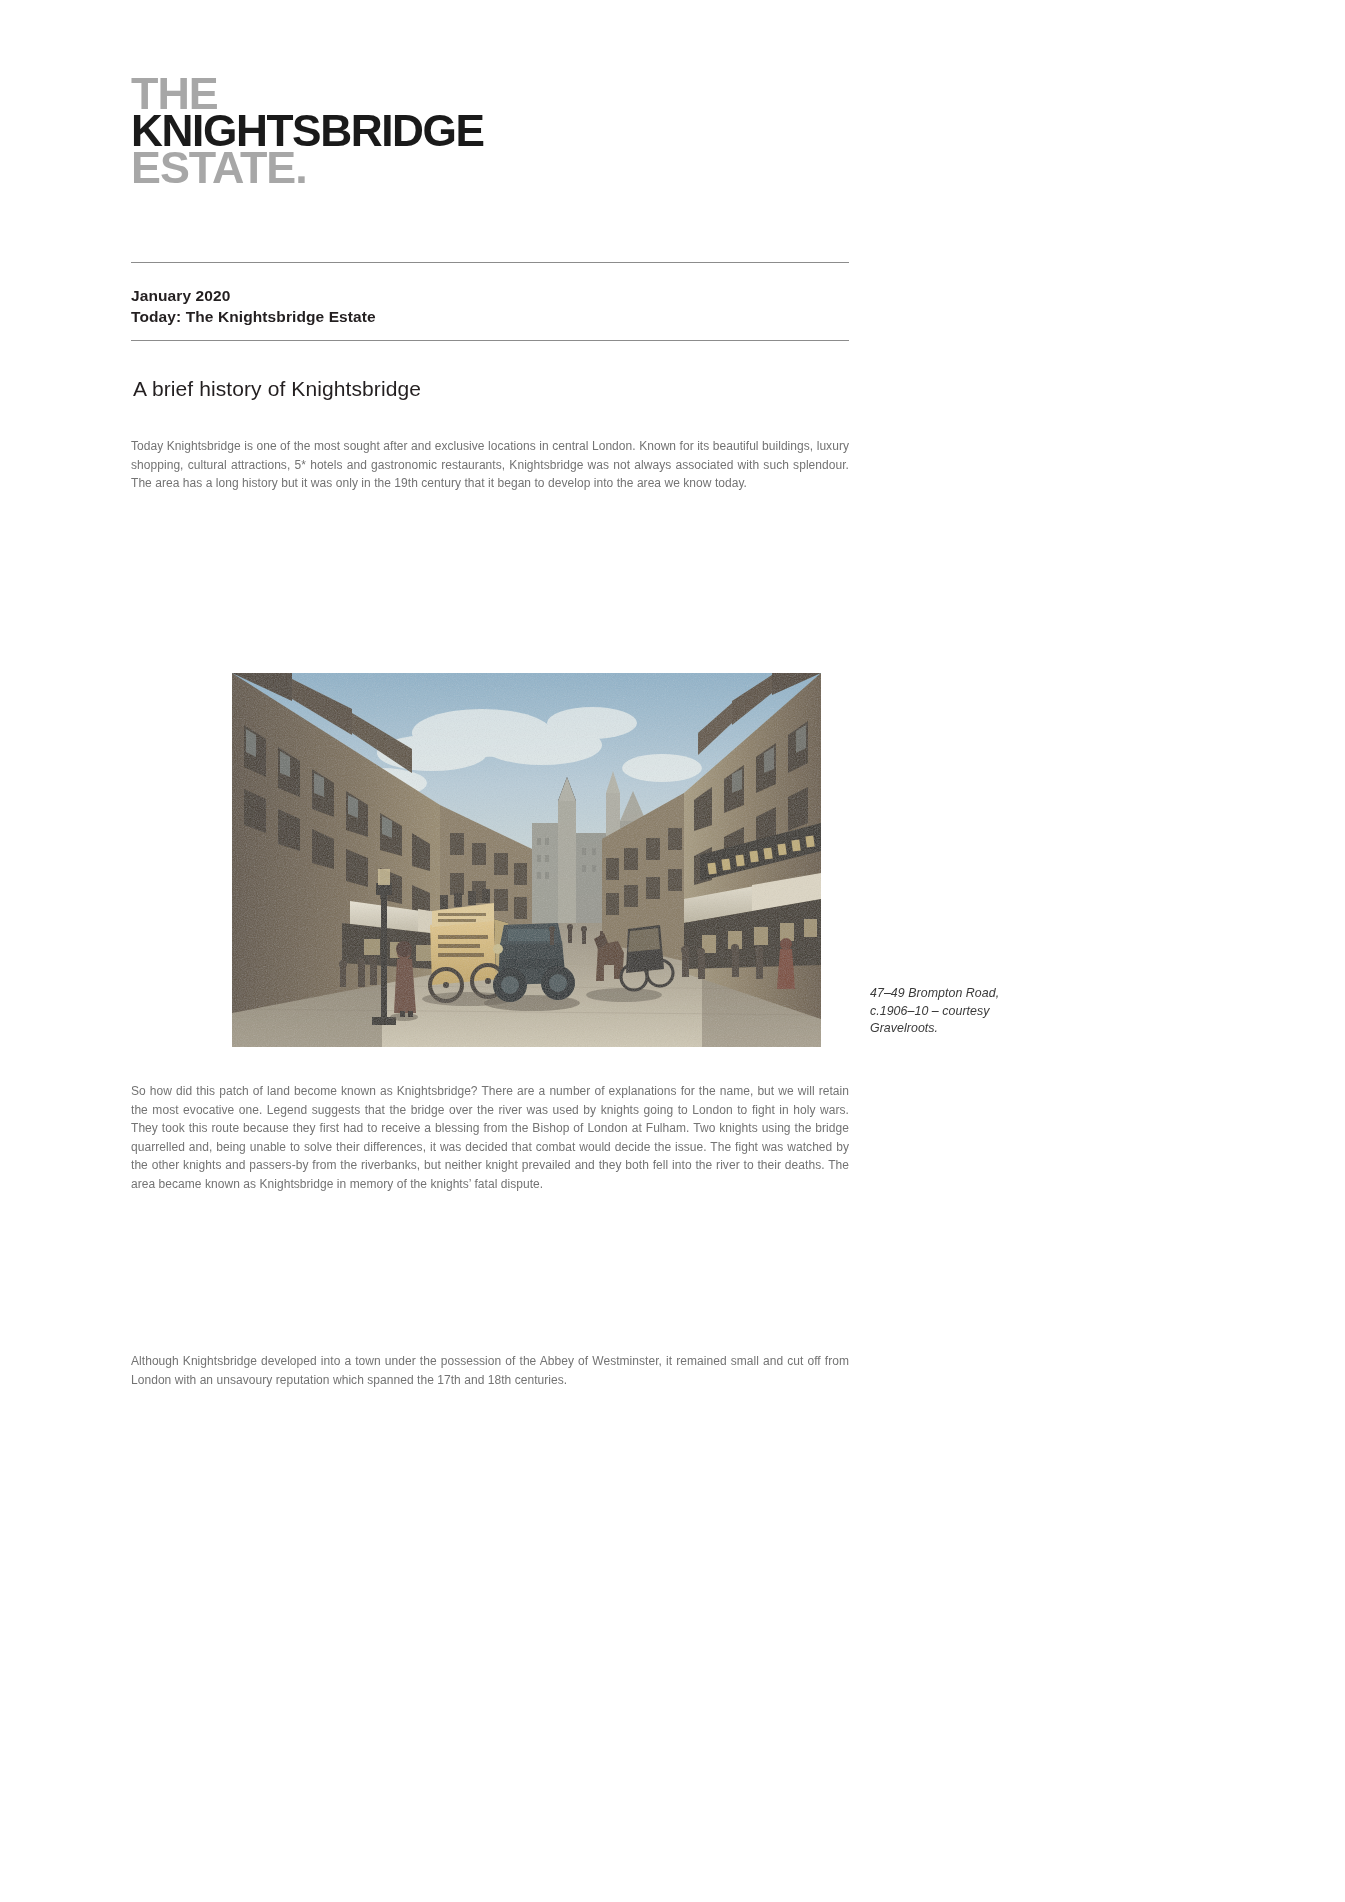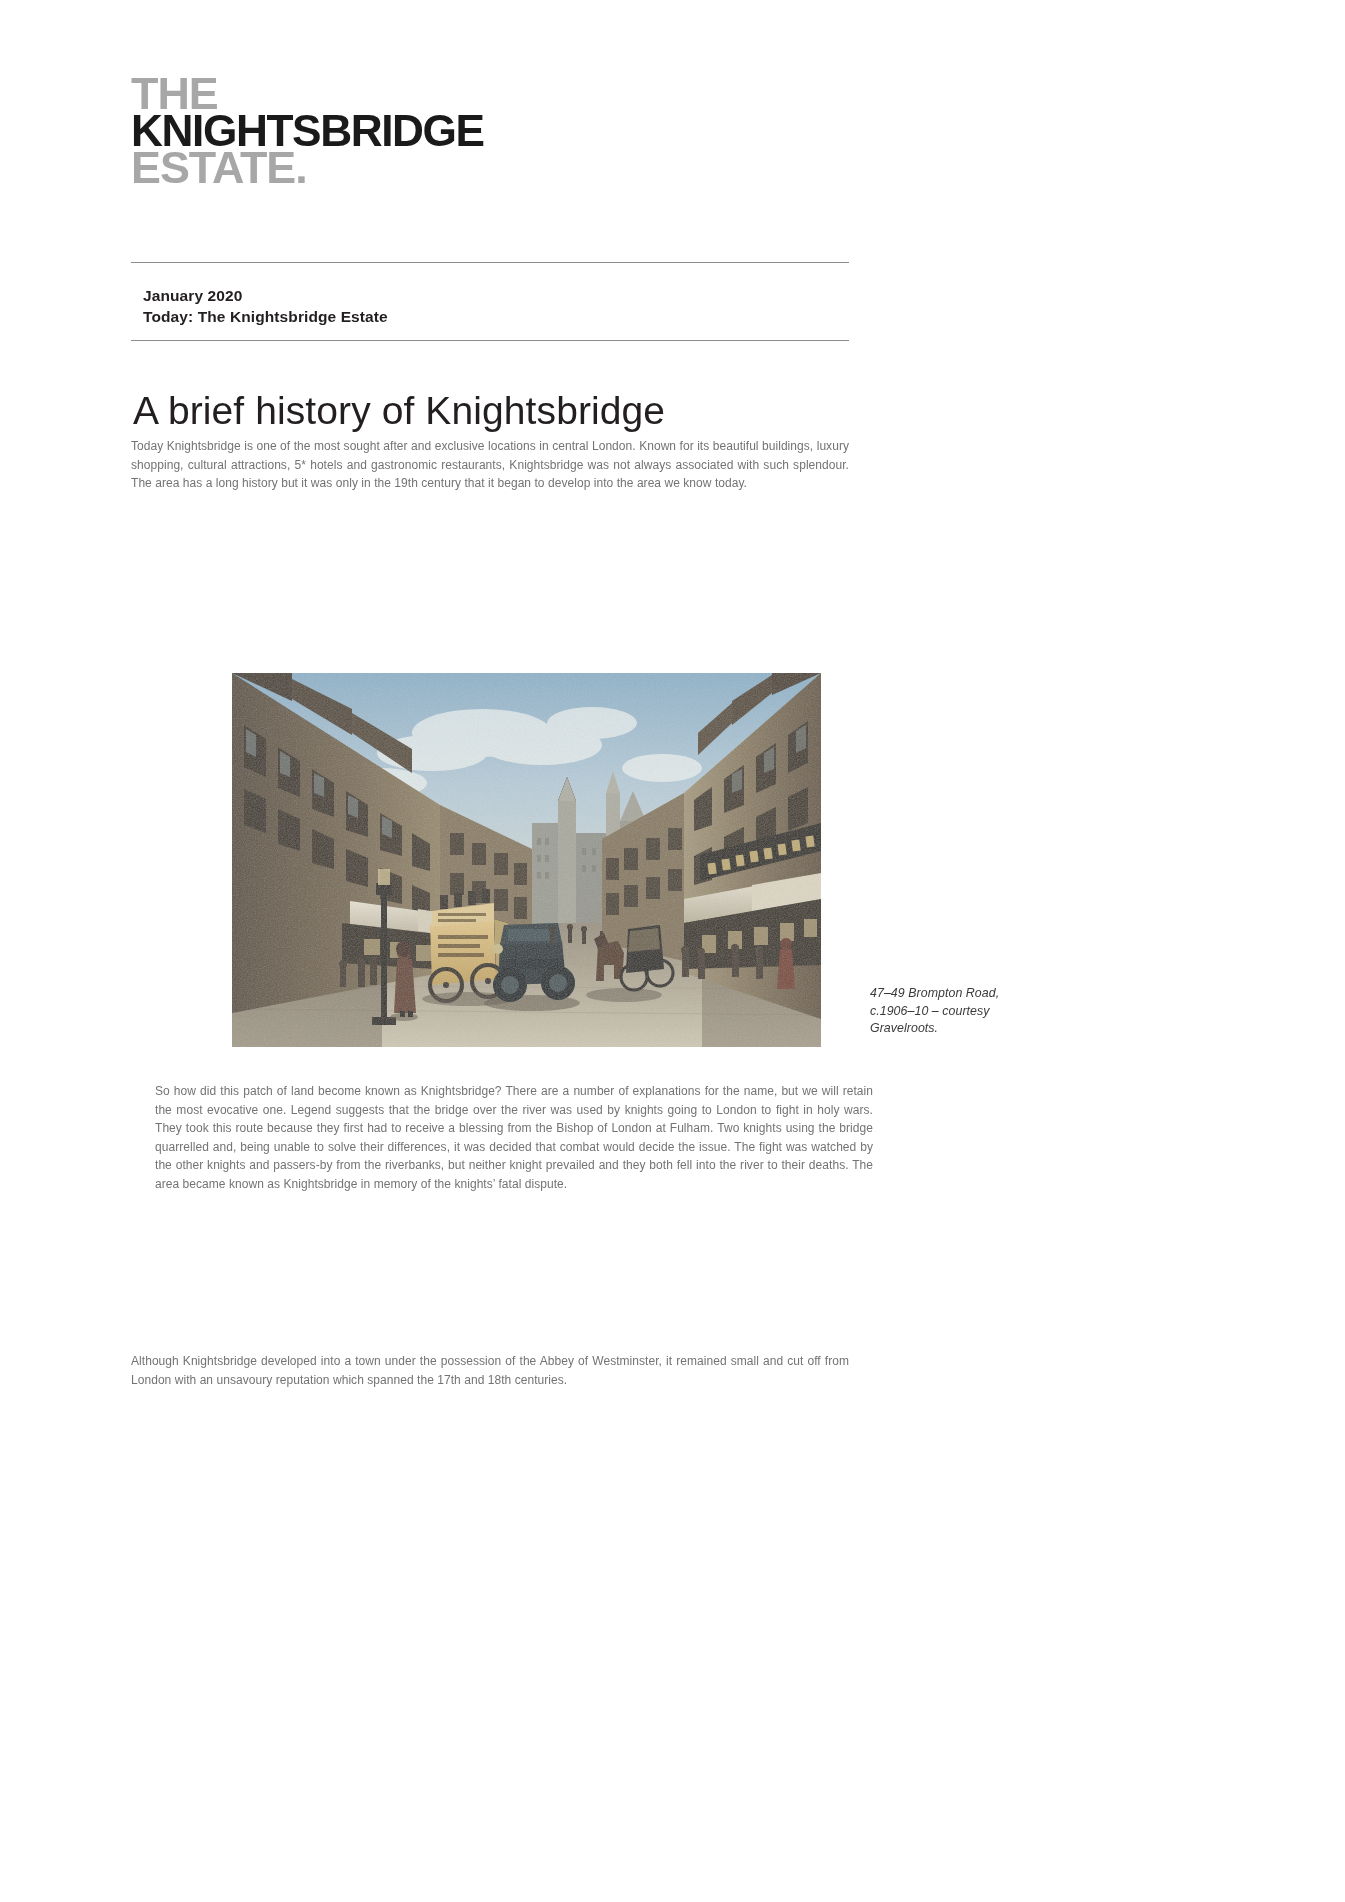--- a/index.html
+++ b/index.html
@@ -74,48 +74,48 @@
   .meta {
     position: absolute;
     left: 131px;
     top: 285px;
     font-size: 15.5px;
     font-weight: 700;
     line-height: 1.38;
     color: #231f20;
     letter-spacing: 0.1px;
   }
-  .meta span { display: block; margin-left: 12px; }
+  .meta span { display: block; }
 
   
   .title {
     position: absolute;
     left: 133px;
     top: 363px;
-    font-size: 39px;
+    font-size: 21px;
     font-weight: 300;
     color: #231f20;
     letter-spacing: 0.1px;
   }
 
   
   .body-col {
     position: absolute;
     left: 131px;
     width: 718px;
     font-size: 12px;
     font-weight: 300;
     line-height: 1.55;
     color: #737373;
     text-align: justify;
     letter-spacing: 0.05px;
   }
   .p1 { top: 425px; }
   .p2 { top: 567px; }
-  .p3 { top: 1070px; margin-left: 24px; }
+  .p3 { top: 1070px; }
   .p4 { top: 1336px; margin-top: 16px; }
 
   
   .figure {
     position: absolute;
     left: 192px;
     top: 657px;
     width: 589px;
     height: 374px;
     overflow: hidden;

